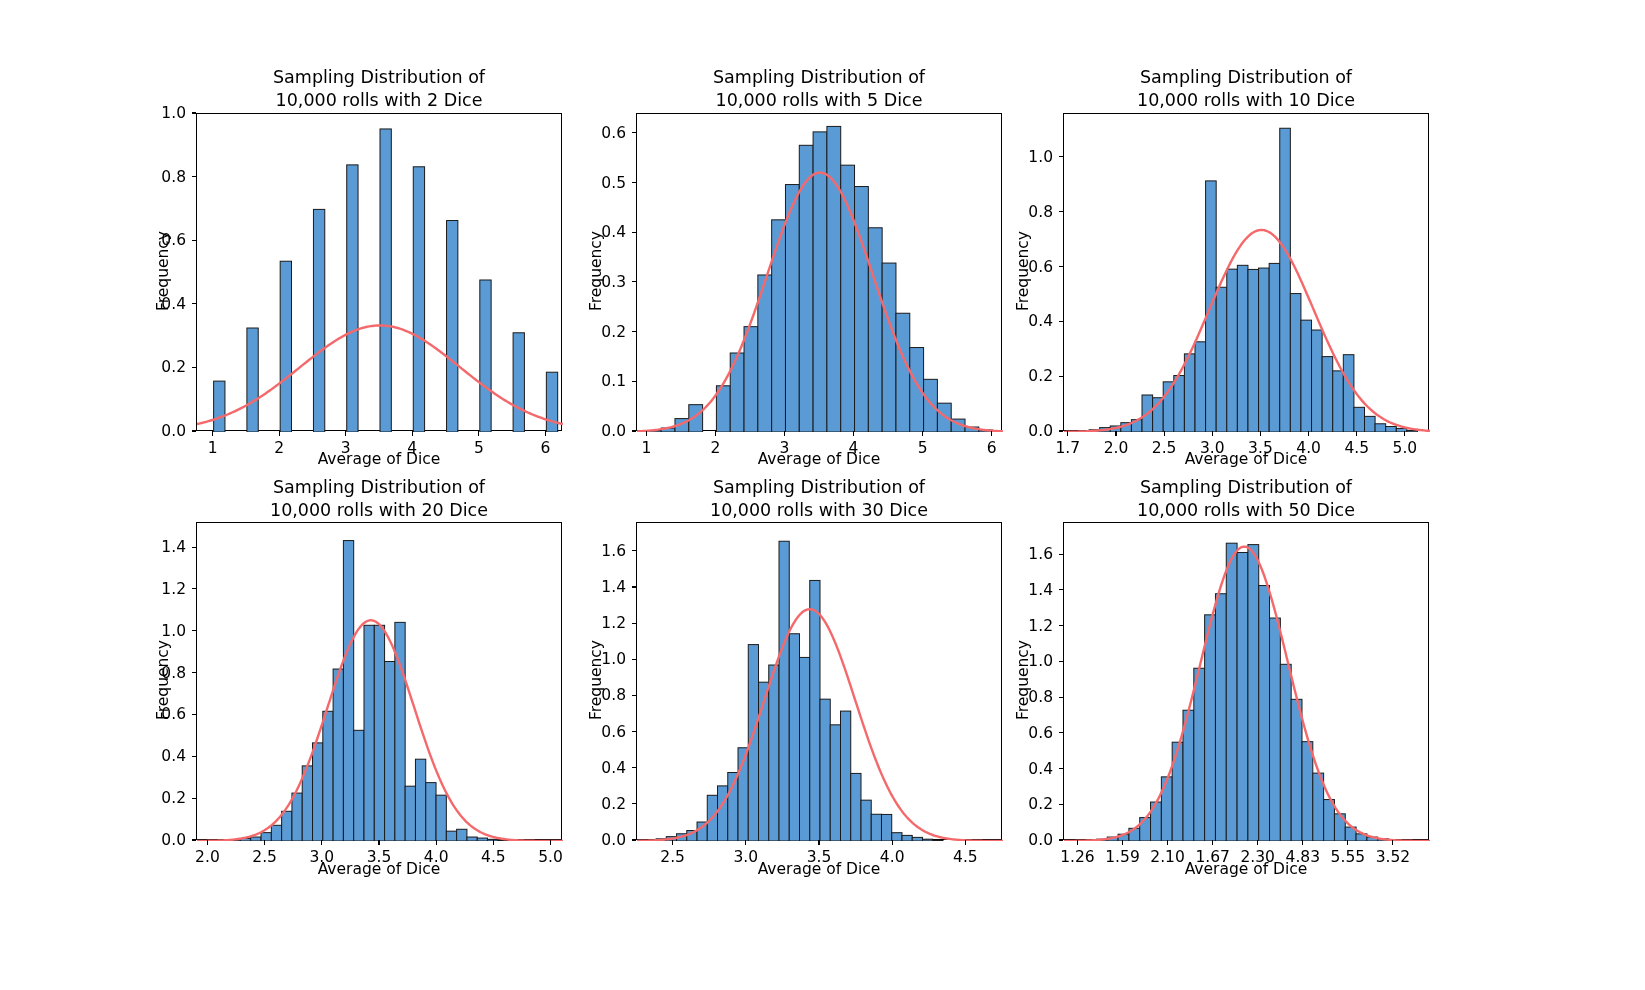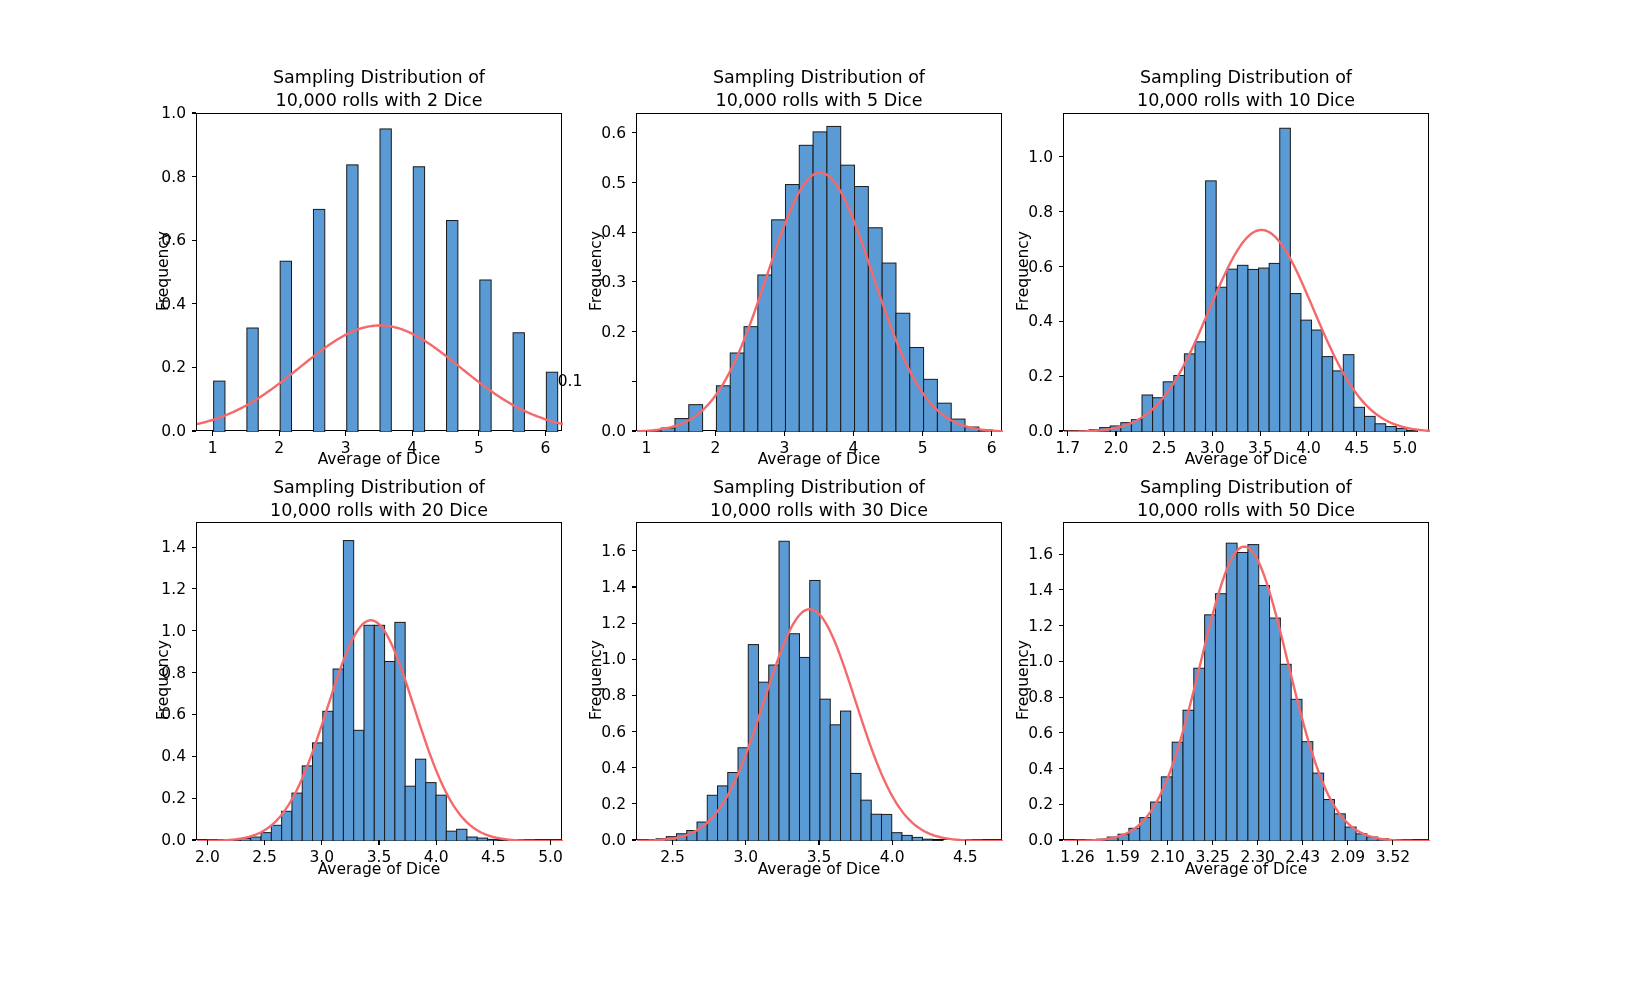--- a/index.html
+++ b/index.html
@@ -175,21 +175,21 @@
             <rect x="314.20754716981133" y="305.08125" width="13.811320754716917" height="12.918749999999989" fill="#5B9BD5" stroke="#1a1a1a" stroke-width="1"></rect>
             <rect x="328.01886792452825" y="313.03125" width="13.811320754716974" height="4.96875" fill="#5B9BD5" stroke="#1a1a1a" stroke-width="1"></rect>
             <rect x="341.8301886792452" y="316.0125" width="13.811320754716974" height="1.9875000000000114" fill="#5B9BD5" stroke="#1a1a1a" stroke-width="1"></rect>
           </g>
           <path d="M0.00,317.37 L1.53,317.30 L3.05,317.23 L4.58,317.15 L6.10,317.06 L7.63,316.97 L9.15,316.86 L10.68,316.75 L12.20,316.63 L13.73,316.49 L15.25,316.35 L16.78,316.19 L18.30,316.01 L19.83,315.83 L21.35,315.63 L22.87,315.41 L24.40,315.17 L25.92,314.92 L27.45,314.64 L28.97,314.34 L30.50,314.02 L32.02,313.68 L33.55,313.31 L35.07,312.91 L36.60,312.48 L38.13,312.02 L39.65,311.53 L41.17,311.01 L42.70,310.44 L44.23,309.84 L45.75,309.20 L47.28,308.52 L48.80,307.79 L50.33,307.02 L51.85,306.19 L53.38,305.32 L54.90,304.39 L56.42,303.41 L57.95,302.37 L59.48,301.27 L61.00,300.10 L62.52,298.87 L64.05,297.58 L65.58,296.21 L67.10,294.77 L68.62,293.26 L70.15,291.67 L71.67,290.00 L73.20,288.26 L74.72,286.42 L76.25,284.51 L77.77,282.51 L79.30,280.42 L80.82,278.23 L82.35,275.96 L83.88,273.60 L85.40,271.14 L86.92,268.59 L88.45,265.94 L89.98,263.19 L91.50,260.35 L93.02,257.41 L94.55,254.38 L96.07,251.25 L97.60,248.02 L99.13,244.70 L100.65,241.28 L102.17,237.78 L103.70,234.18 L105.22,230.50 L106.75,226.72 L108.27,222.87 L109.80,218.94 L111.32,214.93 L112.85,210.84 L114.37,206.69 L115.90,202.47 L117.43,198.20 L118.95,193.87 L120.47,189.49 L122.00,185.07 L123.53,180.61 L125.05,176.11 L126.58,171.60 L128.10,167.06 L129.63,162.52 L131.15,157.97 L132.67,153.43 L134.20,148.90 L135.72,144.39 L137.25,139.91 L138.78,135.47 L140.30,131.07 L141.83,126.72 L143.35,122.44 L144.88,118.23 L146.40,114.10 L147.92,110.06 L149.45,106.11 L150.97,102.27 L152.50,98.54 L154.03,94.94 L155.55,91.46 L157.07,88.13 L158.60,84.94 L160.13,81.90 L161.65,79.02 L163.17,76.31 L164.70,73.77 L166.22,71.42 L167.75,69.24 L169.28,67.26 L170.80,65.47 L172.32,63.89 L173.85,62.50 L175.38,61.33 L176.90,60.36 L178.43,59.60 L179.95,59.06 L181.47,58.74 L183.00,58.63 L184.53,58.74 L186.05,59.06 L187.58,59.60 L189.10,60.36 L190.63,61.33 L192.15,62.50 L193.68,63.89 L195.20,65.47 L196.72,67.26 L198.25,69.24 L199.77,71.42 L201.30,73.77 L202.83,76.31 L204.35,79.02 L205.88,81.90 L207.40,84.94 L208.92,88.13 L210.45,91.46 L211.97,94.94 L213.50,98.54 L215.03,102.27 L216.55,106.11 L218.07,110.06 L219.60,114.10 L221.13,118.23 L222.65,122.44 L224.17,126.72 L225.70,131.07 L227.22,135.47 L228.75,139.91 L230.27,144.39 L231.80,148.90 L233.33,153.43 L234.85,157.97 L236.38,162.52 L237.90,167.06 L239.42,171.60 L240.95,176.11 L242.48,180.61 L244.00,185.07 L245.52,189.49 L247.05,193.87 L248.58,198.20 L250.10,202.47 L251.63,206.69 L253.15,210.84 L254.67,214.93 L256.20,218.94 L257.73,222.87 L259.25,226.72 L260.77,230.50 L262.30,234.18 L263.82,237.78 L265.35,241.28 L266.88,244.70 L268.40,248.02 L269.92,251.25 L271.45,254.38 L272.98,257.41 L274.50,260.35 L276.02,263.19 L277.55,265.94 L279.08,268.59 L280.60,271.14 L282.13,273.60 L283.65,275.96 L285.17,278.23 L286.70,280.42 L288.23,282.51 L289.75,284.51 L291.28,286.42 L292.80,288.26 L294.32,290.00 L295.85,291.67 L297.38,293.26 L298.90,294.77 L300.43,296.21 L301.95,297.58 L303.47,298.87 L305.00,300.10 L306.53,301.27 L308.05,302.37 L309.57,303.41 L311.10,304.39 L312.63,305.32 L314.15,306.19 L315.68,307.02 L317.20,307.79 L318.72,308.52 L320.25,309.20 L321.77,309.84 L323.30,310.44 L324.82,311.01 L326.35,311.53 L327.88,312.02 L329.40,312.48 L330.93,312.91 L332.45,313.31 L333.97,313.68 L335.50,314.02 L337.02,314.34 L338.55,314.64 L340.07,314.92 L341.60,315.17 L343.13,315.41 L344.65,315.63 L346.18,315.83 L347.70,316.01 L349.23,316.19 L350.75,316.35 L352.28,316.49 L353.80,316.63 L355.32,316.75 L356.85,316.86 L358.38,316.97 L359.90,317.06 L361.42,317.15 L362.95,317.23 L364.48,317.30 L366.00,317.37" fill="none" stroke="#F4696B" stroke-width="2.4" stroke-linejoin="round"></path>
         </svg>
       </div>
       <div class="tick-mark-y" style="left: 631.5px; top: 430.45px;"></div>
       <div class="ytick-label" style="left: 566px; width: 60px; top: 431px;">0.0</div>
       <div class="tick-mark-y" style="left: 631.5px; top: 380.762px;"></div>
-      <div class="ytick-label" style="left: 540px; width: 60px; top: 381.312px; text-align: center;">0.1</div>
+      <div class="ytick-label" style="left: 566px; width: 60px; top: 381.312px;">0.1</div>
       <div class="tick-mark-y" style="left: 631.5px; top: 331.075px;"></div>
       <div class="ytick-label" style="left: 566px; width: 60px; top: 331.625px;">0.2</div>
       <div class="tick-mark-y" style="left: 631.5px; top: 281.387px;"></div>
       <div class="ytick-label" style="left: 566px; width: 60px; top: 281.938px;">0.3</div>
       <div class="tick-mark-y" style="left: 631.5px; top: 231.7px;"></div>
       <div class="ytick-label" style="left: 566px; width: 60px; top: 232.25px;">0.4</div>
       <div class="tick-mark-y" style="left: 631.5px; top: 182.012px;"></div>
       <div class="ytick-label" style="left: 566px; width: 60px; top: 182.562px;">0.5</div>
       <div class="tick-mark-y" style="left: 631.5px; top: 132.325px;"></div>
       <div class="ytick-label" style="left: 566px; width: 60px; top: 132.875px;">0.6</div>
@@ -478,25 +478,25 @@
       <div class="ytick-label" style="left: 993px; width: 60px; top: 589.888px;">1.4</div>
       <div class="tick-mark-y" style="left: 1058.5px; top: 553.607px;"></div>
       <div class="ytick-label" style="left: 993px; width: 60px; top: 554.157px;">1.6</div>
       <div class="tick-mark-x" style="left: 1076.87px; top: 840px;"></div>
       <div class="xtick-label" style="left: 1077.42px; top: 848px;">1.26</div>
       <div class="tick-mark-x" style="left: 1121.95px; top: 840px;"></div>
       <div class="xtick-label" style="left: 1122.5px; top: 848px;">1.59</div>
       <div class="tick-mark-x" style="left: 1167.02px; top: 840px;"></div>
       <div class="xtick-label" style="left: 1167.57px; top: 848px;">2.10</div>
       <div class="tick-mark-x" style="left: 1212.1px; top: 840px;"></div>
-      <div class="xtick-label" style="left: 1212.65px; top: 848px;">3.25</div>
+      <div class="xtick-label" style="left: 1212.65px; top: 848px;">1.67</div>
       <div class="tick-mark-x" style="left: 1257.17px; top: 840px;"></div>
       <div class="xtick-label" style="left: 1257.72px; top: 848px;">2.30</div>
       <div class="tick-mark-x" style="left: 1302.24px; top: 840px;"></div>
-      <div class="xtick-label" style="left: 1302.79px; top: 848px;">2.43</div>
+      <div class="xtick-label" style="left: 1302.79px; top: 848px;">4.83</div>
       <div class="tick-mark-x" style="left: 1347.32px; top: 840px;"></div>
-      <div class="xtick-label" style="left: 1347.87px; top: 848px;">2.09</div>
+      <div class="xtick-label" style="left: 1347.87px; top: 848px;">5.55</div>
       <div class="tick-mark-x" style="left: 1392.39px; top: 840px;"></div>
       <div class="xtick-label" style="left: 1392.94px; top: 848px;">3.52</div>
       <div class="xlabel" style="left: 1063px; width: 366px; top: 860px;">Average of Dice</div>
       <div class="ylabel" style="width: 318px; left: 864px; top: 671px;">Frequency</div>
     </div>
   </div>
 
 </body></html>

